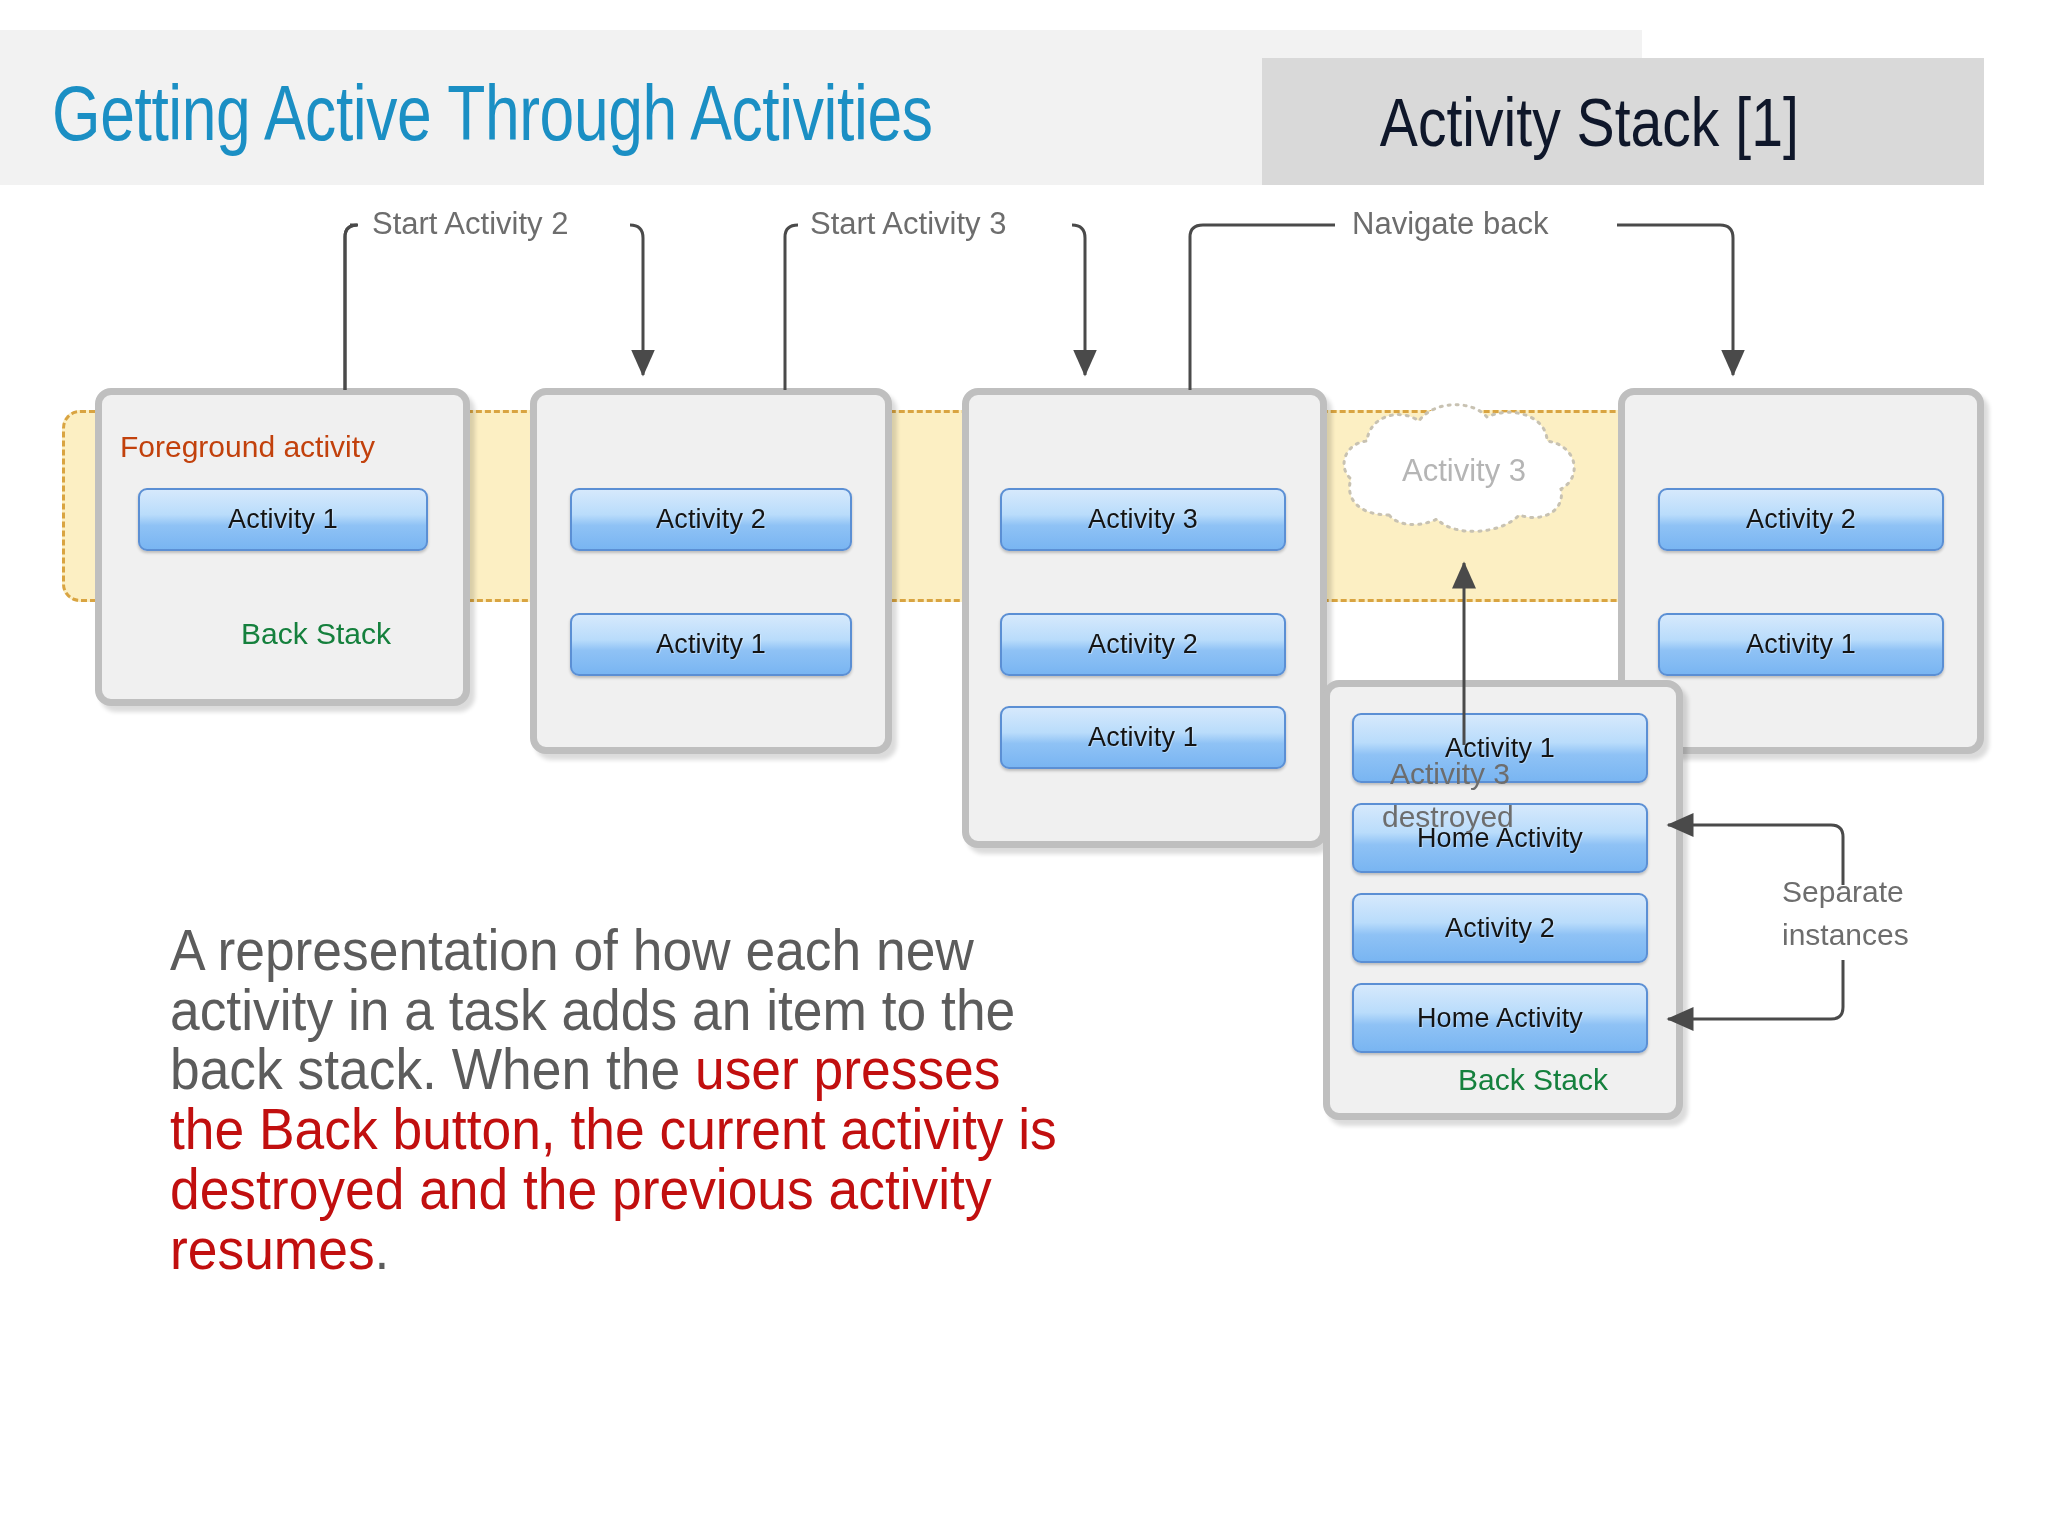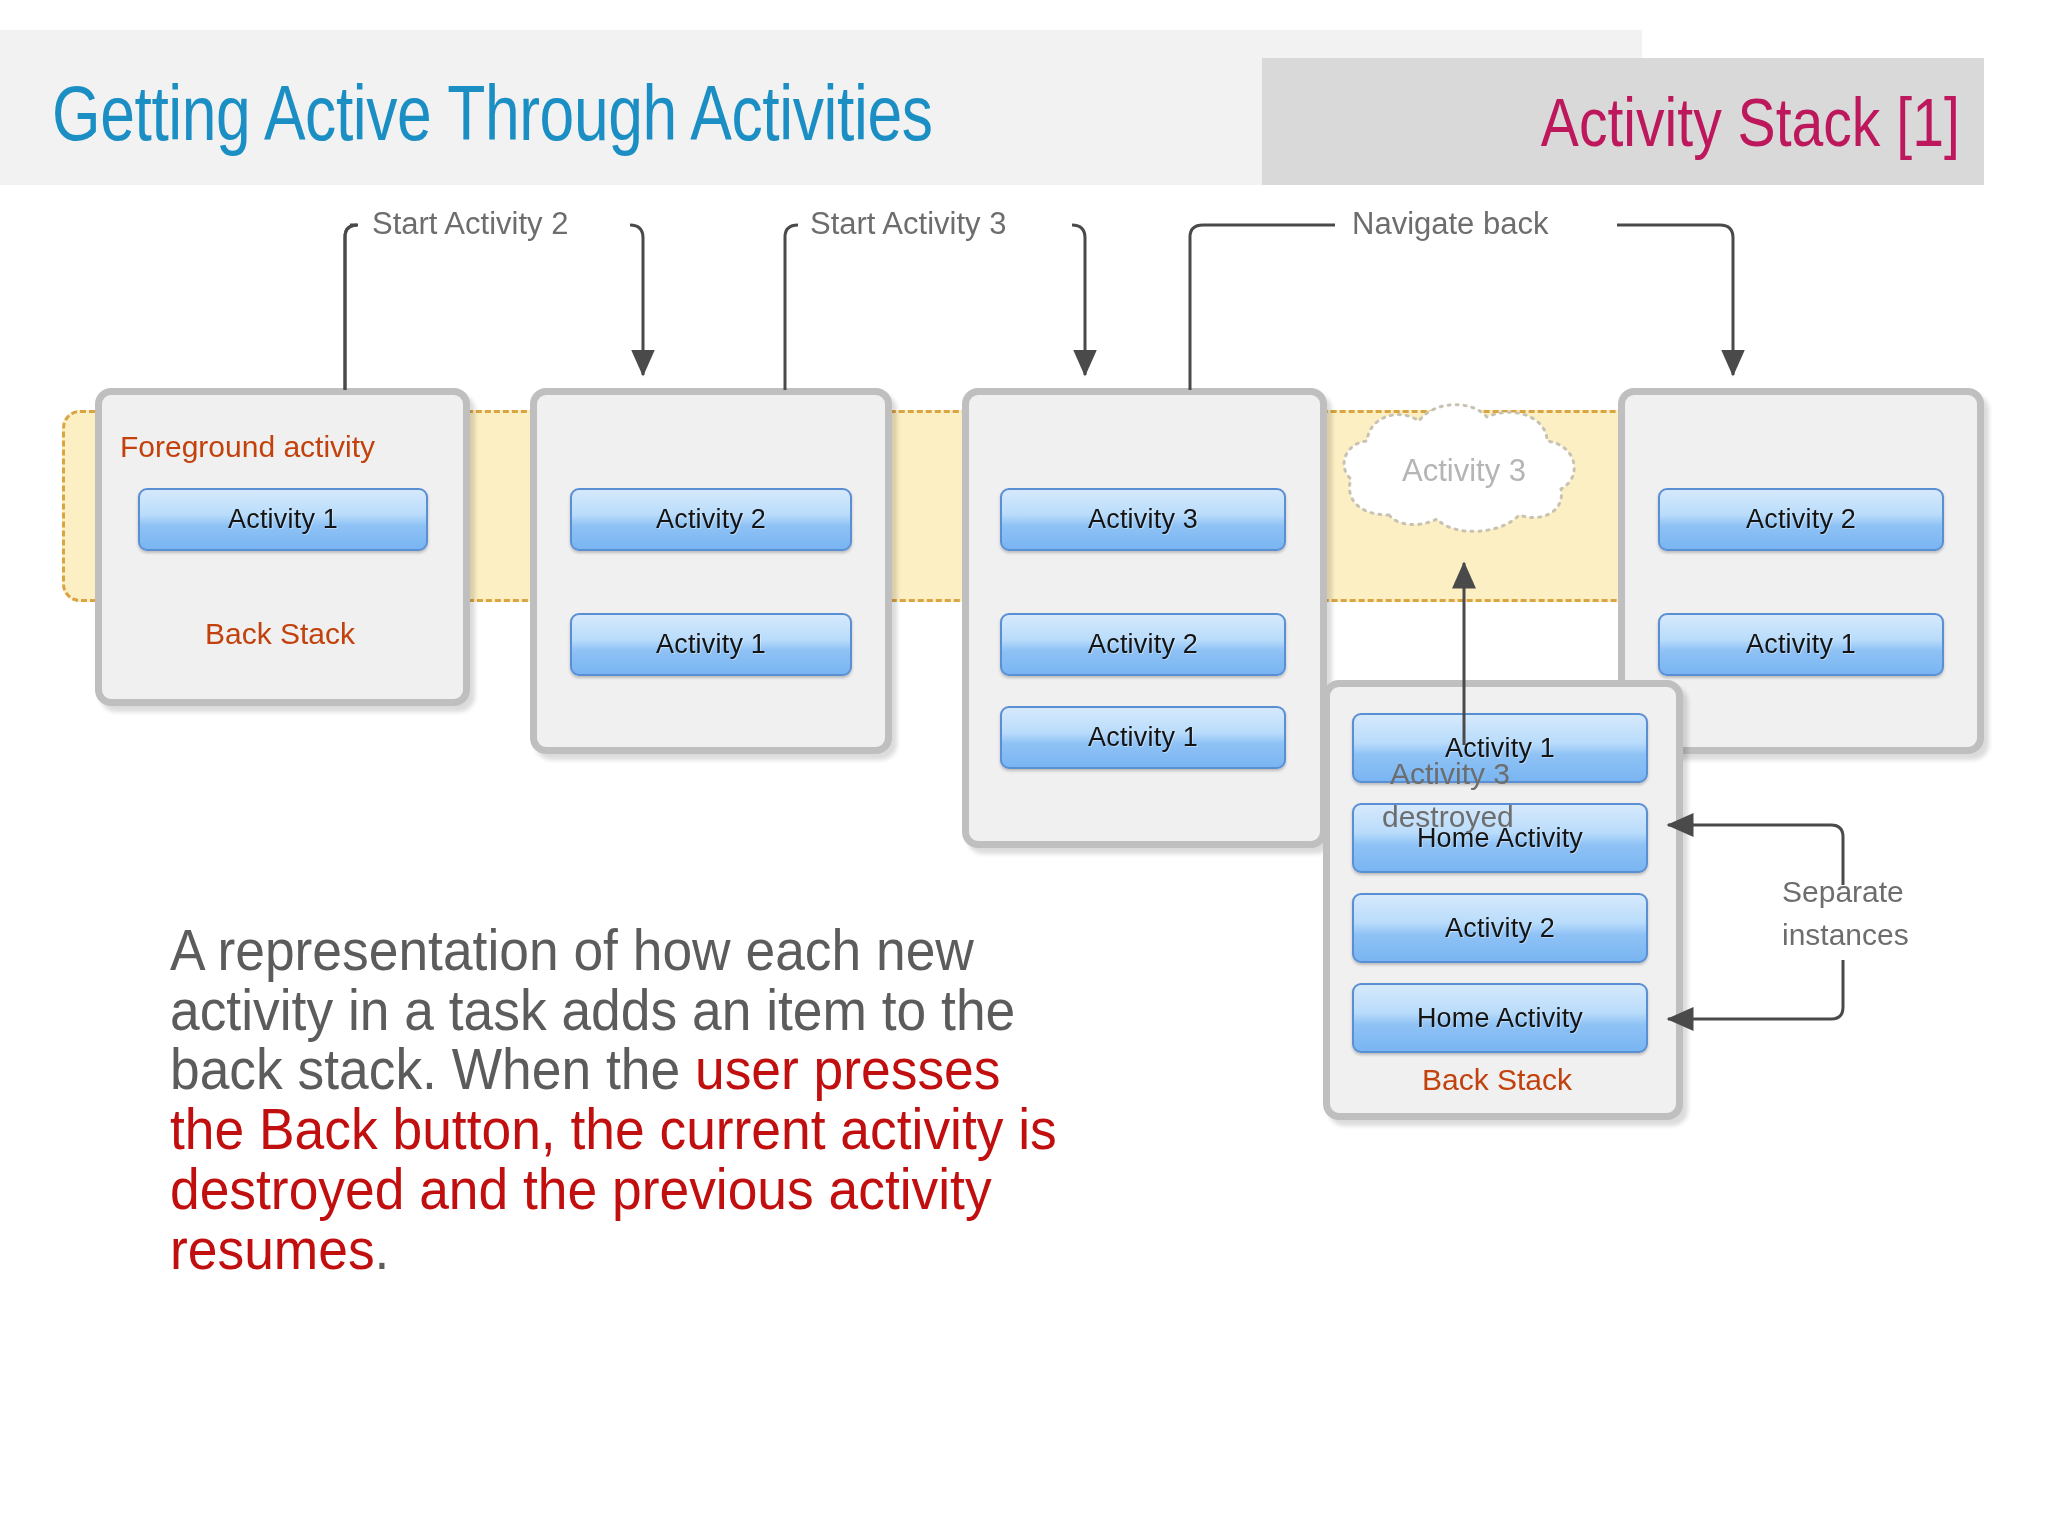--- a/index.html
+++ b/index.html
@@ -41,22 +41,22 @@
     transform: scaleX(0.80);
     transform-origin: left center;
     white-space: nowrap;
   }
   .hdr-sub {
     position: absolute;
     left: 1300px; top: 58px;
     width: 660px; height: 127px;
     display: flex;
     align-items: center;
-    justify-content: flex-end;
-    color: #be185d;
+    justify-content: flex-start;
+    color: #0f172a;
     font-size: 68px;
     font-weight: 400;
     white-space: nowrap;
   }
   .hdr-sub-inner { transform: scaleX(0.84); transform-origin: right center; }
 
   
   #diagram {
     position: absolute;
     left: 0; top: 185px;
@@ -104,22 +104,23 @@
     font-size: 27px;
     font-weight: normal;
     color: #141414;
     letter-spacing: 0.2px;
     text-shadow: 1px 1px 0 rgba(255,255,255,0.35);
   }
 
   .stack-label {
     position: absolute;
     font-size: 30px;
-    color: #c2410c;
-    white-space: nowrap;
+    color: #15803d;
+    white-space: nowrap;
+    margin-left: 36px;
   }
   .fg-label {
     position: absolute;
     font-size: 30px;
     color: #c2410c;
     white-space: nowrap;
   }
 
   
   .cloud-wrap {

